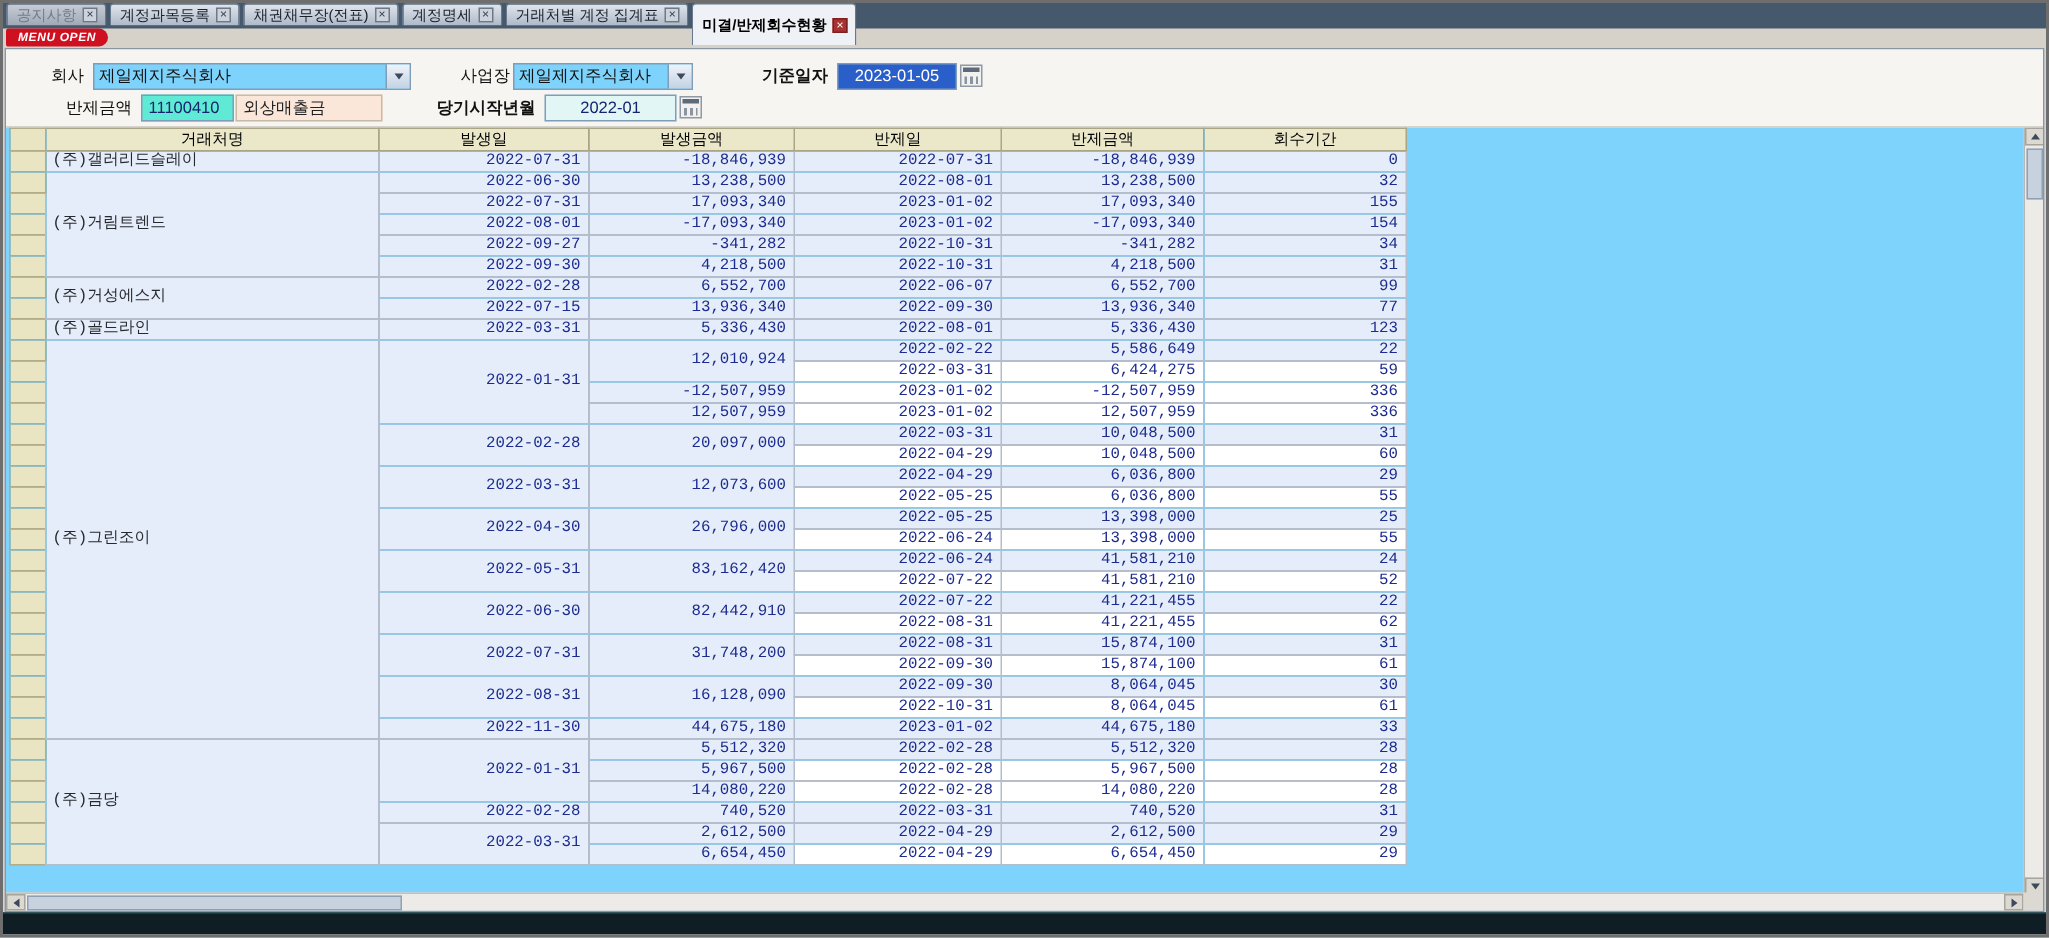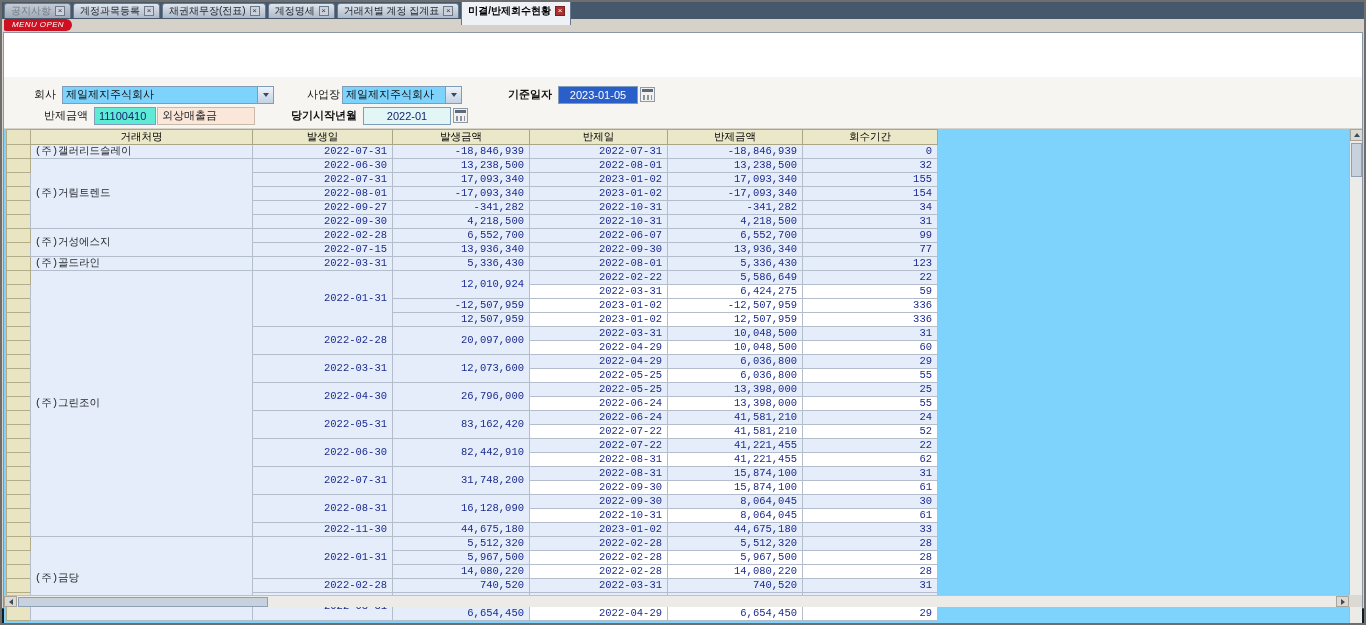--- a/index.html
+++ b/index.html
@@ -1,31 +1,31 @@
 <!DOCTYPE html>
 <html style="--selection-blue: #2a5ec9; --header-bg: #ebe7c9; --row-blue: #e4edf9; --num-text: #1c2b8f; --menu-red: #cf1020; --account-name-bg: #fbe7d9; --period-field-bg: #e2f6f6; --statusbar-bg: #0f1d24; --tabbar-bg: #46586c;"><head>
 <meta charset="utf-8">
 <style>
 *{margin:0;padding:0;box-sizing:border-box;}
 html,body{width:1366px;height:625px;}
 body{font-family:"Liberation Sans","DejaVu Sans",sans-serif;overflow:hidden;background:#d6d2ca;}
 .app{position:relative;width:1366px;height:625px;border:2px solid #6e6e6e;background:#d6d2ca;overflow:hidden;display:flex;flex-direction:column;}
 
-.tabbar{height:17px;background:var(--tabbar-bg,#46586c);display:flex;align-items:center;padding-left:2px;gap:2px;flex:none;}
+.tabbar{height:17px;background:var(--tabbar-bg,#46586c);display:flex;align-items:flex-start;padding-left:2px;gap:2px;flex:none;}
 .tab{height:15px;display:flex;align-items:center;gap:4px;padding:0 5px 0 6px;font-size:10px;color:#18202c;background:linear-gradient(#dfe5ec,#aeb9c8);border:1px solid #68798d;border-bottom:none;border-radius:3px 3px 0 0;cursor:pointer;white-space:nowrap;}
 .tab.dim{color:#717d8c;background:linear-gradient(#c6ccd4,#9fa9b6);}
 .tab.active{background:#eef1f6;font-weight:bold;color:#000;height:28px;}
 .tab-close{flex:none;width:10px;height:10px;font-size:8px;line-height:8px;text-align:center;background:#ccd3dc;border:1px solid #6d7987;color:#30394a;font-weight:normal;}
 .tab.active .tab-close{background:#a83232;border-color:#7c1f1f;color:#fff;}
 
 .menuband{height:13px;position:relative;flex:none;}
-.menu-open{position:absolute;left:2px;top:0;height:12px;line-height:11px;background:var(--menu-red,#cf1020);color:#fff;font-size:8px;font-style:italic;font-weight:normal;padding:0 8px;border-radius:2px 7px 7px 2px;letter-spacing:.4px;cursor:pointer;}
+.menu-open{position:absolute;left:2px;top:0;height:12px;line-height:11px;background:var(--menu-red,#cf1020);color:#fff;font-size:8px;font-style:italic;font-weight:bold;padding:0 8px;border-radius:2px 7px 7px 2px;letter-spacing:.4px;cursor:pointer;}
 
 .panel{flex:none;margin:0 1px;height:576px;background:#fff;border:1px solid #8a96a4;position:relative;}
-.formarea{height:52px;background:#f6f5f1;border-bottom:1px solid #d6d3cb;padding-top:8px;font-size:11px;color:#111;margin-top:44px;}
+.formarea{height:52px;background:#f6f5f1;border-bottom:1px solid #d6d3cb;padding-top:8px;font-size:11px;color:#111;}
 .frow{display:flex;align-items:center;height:19px;margin-bottom:2px;}
 .flabel{display:inline-block;text-align:right;white-space:nowrap;}
 .bold{font-weight:bold;}
 .select{height:18px;background:#7dd3fc;border:1px solid #7f9db9;display:flex;align-items:center;justify-content:space-between;padding-left:3px;cursor:pointer;}
 .sel-btn{width:16px;height:16px;background:linear-gradient(#eef3f9,#c3d2e4);border-left:1px solid #7f9db9;display:flex;align-items:center;justify-content:center;}
 .tri-down{width:0;height:0;border-left:3px solid transparent;border-right:3px solid transparent;border-top:4px solid #3c4a5a;}
 .tri-up{width:0;height:0;border-left:3px solid transparent;border-right:3px solid transparent;border-bottom:4px solid #3c4a5a;}
 .tri-left{width:0;height:0;border-top:3px solid transparent;border-bottom:3px solid transparent;border-right:4px solid #3c4a5a;}
 .tri-right{width:0;height:0;border-top:3px solid transparent;border-bottom:3px solid transparent;border-left:4px solid #3c4a5a;}
 .field{height:18px;border:1px solid #7f9db9;background:#5eead4;display:flex;align-items:center;justify-content:center;color:#16246e;}

